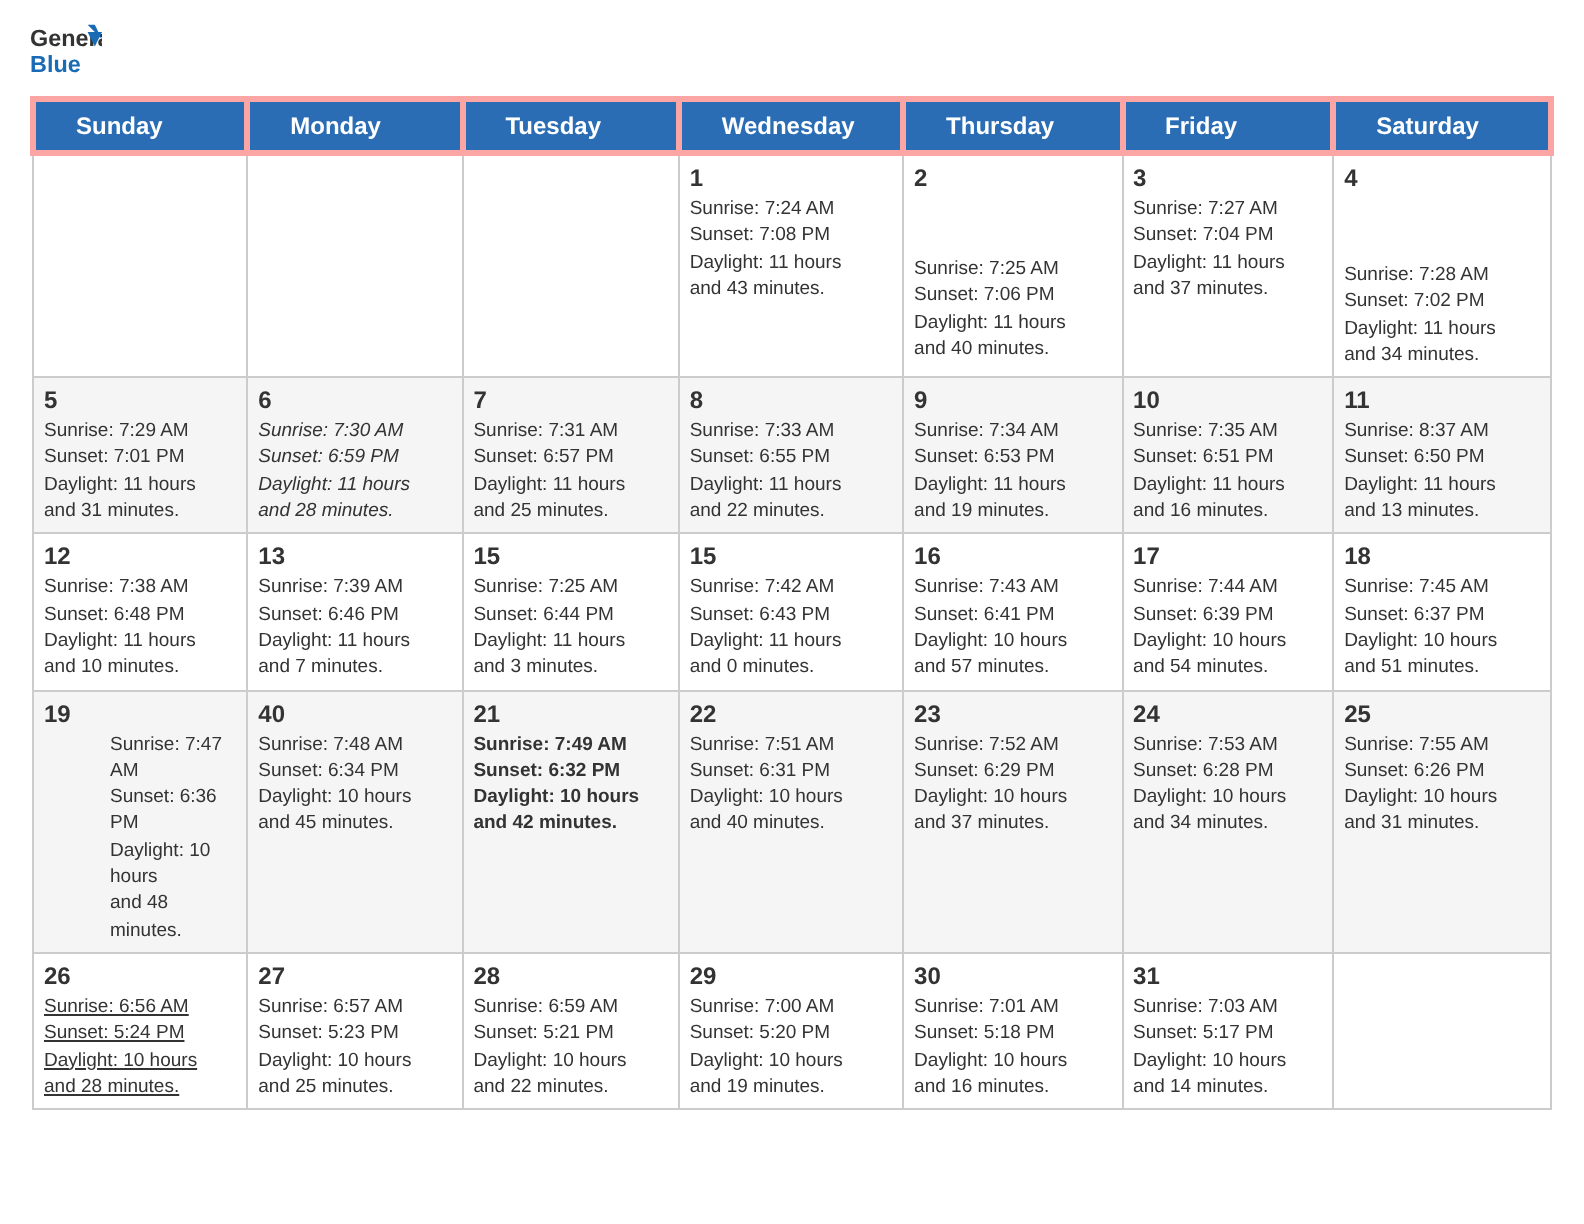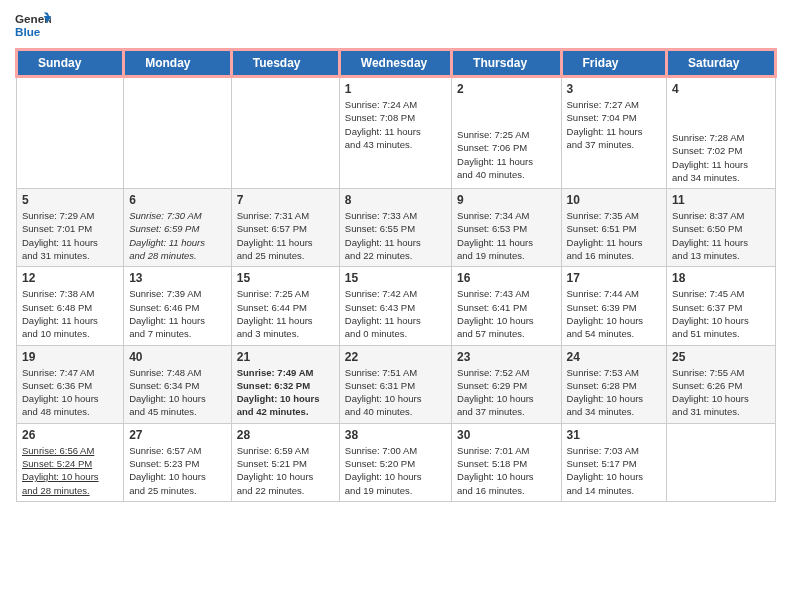--- a/index.html
+++ b/index.html
@@ -247,21 +247,21 @@
             <span class="day-number">18</span>
             <div class="day-info" style="white-space: pre-line;">Sunrise: 7:45 AM
 Sunset: 6:37 PM
 Daylight: 10 hours
 and 51 minutes.</div>
           </td>
         </tr>
         <tr>
           <td>
             <span class="day-number">19</span>
-            <div class="day-info" style="white-space: pre-line;">Sunrise: 7:47 AM
+            <div class="day-info" style="white-space: pre-line; margin-left: 33px;">Sunrise: 7:47 AM
 Sunset: 6:36 PM
 Daylight: 10 hours
 and 48 minutes.</div>
           </td>
           <td>
             <span class="day-number">40</span>
             <div class="day-info" style="white-space: pre-line;">Sunrise: 7:48 AM
 Sunset: 6:34 PM
 Daylight: 10 hours
 and 45 minutes.</div>
@@ -318,21 +318,21 @@
 and 25 minutes.</div>
           </td>
           <td>
             <span class="day-number">28</span>
             <div class="day-info" style="white-space: pre-line;">Sunrise: 6:59 AM
 Sunset: 5:21 PM
 Daylight: 10 hours
 and 22 minutes.</div>
           </td>
           <td>
-            <span class="day-number">38</span>
+            <span class="day-number">29</span>
             <div class="day-info" style="white-space: pre-line;">Sunrise: 7:00 AM
 Sunset: 5:20 PM
 Daylight: 10 hours
 and 19 minutes.</div>
           </td>
           <td>
             <span class="day-number">30</span>
             <div class="day-info" style="white-space: pre-line;">Sunrise: 7:01 AM
 Sunset: 5:18 PM
 Daylight: 10 hours

